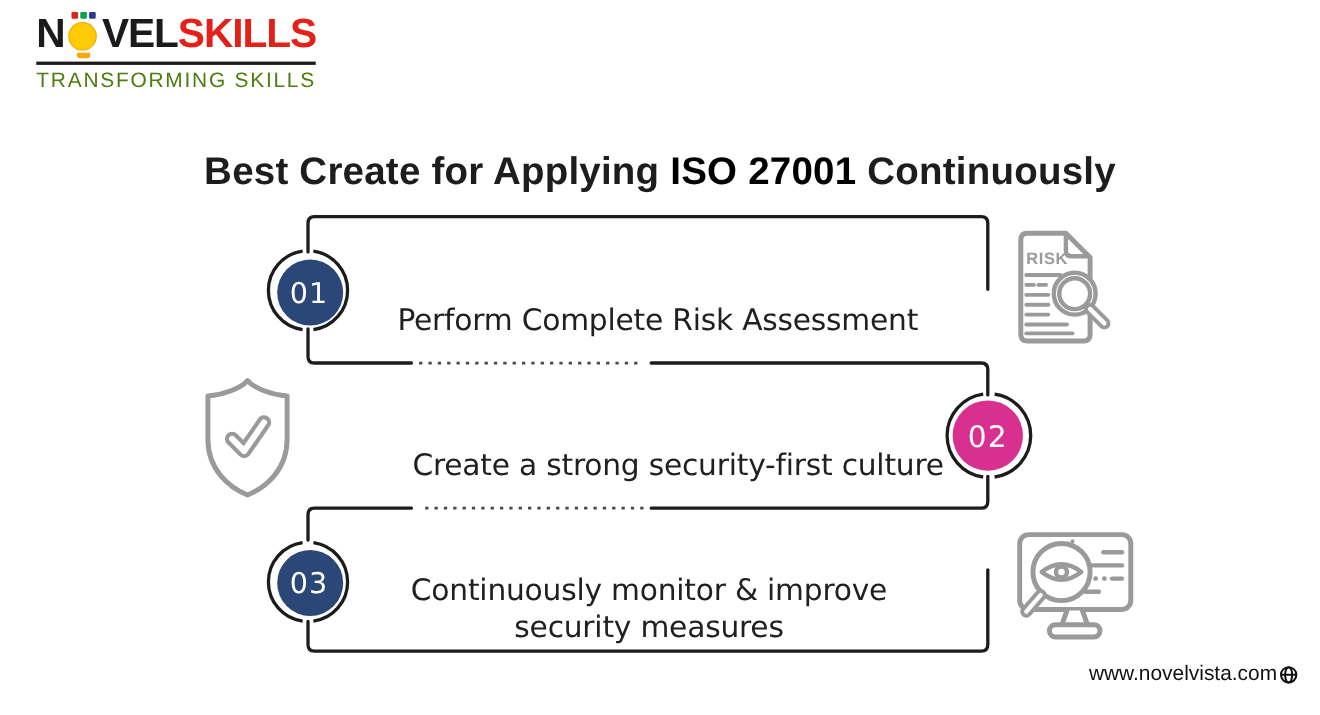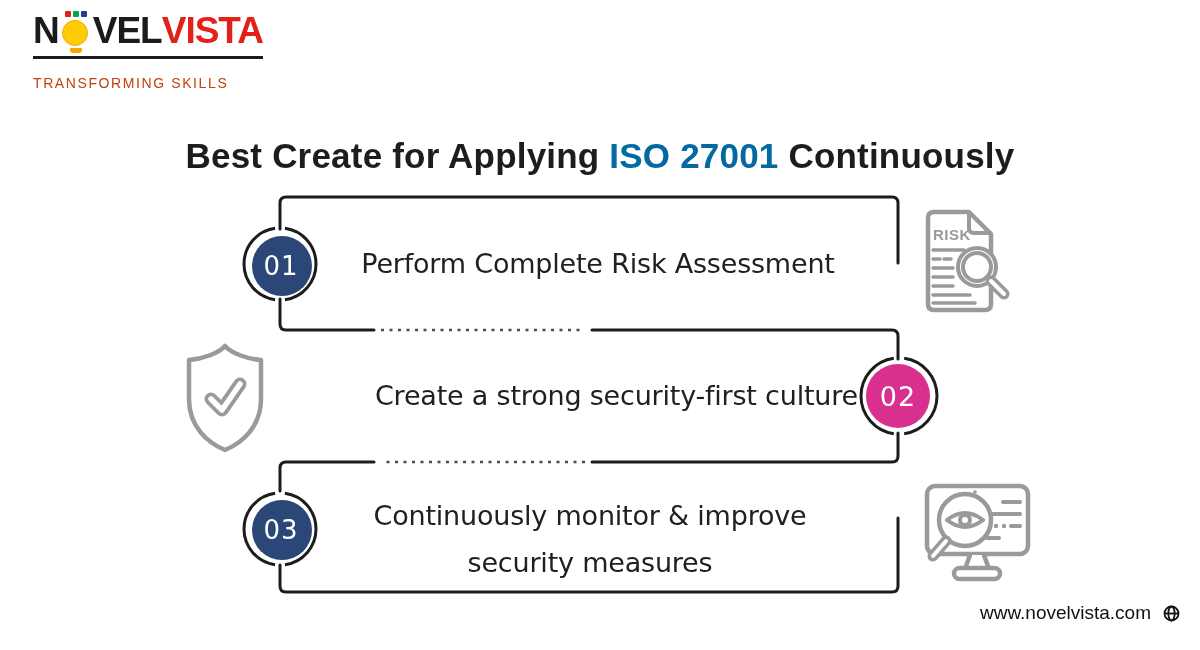--- a/index.html
+++ b/index.html
@@ -13,59 +13,59 @@
   .logo-vista{color:#E32119;}
   .bulb{position:relative;width:30px;height:30px;margin:0 2px;align-self:flex-end;}
   .bulb-crown{position:absolute;top:-8px;left:4px;display:flex;gap:2px;}
   .bulb-crown span{width:6px;height:6px;border-radius:1px;display:block;}
   .crown-red{background:#E32119;} .crown-green{background:#00A651;} .crown-blue{background:#2B3990;}
   .bulb-circle{position:absolute;top:1px;left:1px;width:26px;height:26px;border-radius:50%;
                background:#FFCB05;border:1px solid #F7A800;box-sizing:border-box;}
   .bulb-base{position:absolute;bottom:-4px;left:9px;width:12px;height:5px;background:#F7A800;
              border-radius:0 0 3px 3px;}
   .logo-underline{height:3px;background:#1b1b1b;margin-top:7px;}
-  .logo-tagline{font-size:14px;letter-spacing:1.6px;color:#c2410c;margin-top:16px;white-space:nowrap;}
+  .logo-tagline{font-size:19px;letter-spacing:1.6px;color:#4d7c0f;margin-top:4px;white-space:nowrap;}
 
   
   .title{position:absolute;top:113px;left:0;width:1200px;text-align:center;
          font-size:35px;font-weight:bold;color:#1d1d1d;letter-spacing:0.2px;}
-  .title .accent{color:#0369a1;}
+  .title .accent{color:#000000;}
 
   
   svg.diagram{position:absolute;left:0;top:0;}
   .step-label{position:absolute;text-align:center;color:#202020;
               font-family:"DejaVu Sans",sans-serif;font-weight:500;font-size:27px;
-              letter-spacing:-0.2px;line-height:34px;}
+              letter-spacing:-0.2px;line-height:34px;margin-top:28px;}
   #step-label-1{left:308px;top:247px;width:580px;}
   #step-label-2{left:278px;top:379px;width:580px;text-align:right;}
-  #step-label-3{left:300px;top:492px;width:580px;line-height:47px;white-space:pre-line;}
+  #step-label-3{left:300px;top:492px;width:580px;line-height:34px;white-space:pre-line;}
 
   
-  .footer{position:absolute;top:602px;right:20px;display:flex;align-items:center;gap:12px;
+  .footer{position:absolute;top:602px;right:20px;display:flex;align-items:center;gap:2px;
           font-size:19px;color:#111;text-align:right;}
 </style>
 </head>
 <body>
 
 <div class="canvas">
 
   <div class="logo">
     <div class="logo-row">
       <span>N</span>
       <span class="bulb">
         <span class="bulb-crown">
           <span class="crown-red"></span>
             <span class="crown-green"></span>
             <span class="crown-blue"></span>
         </span>
         <span class="bulb-circle"></span>
         <span class="bulb-base"></span>
       </span>
       <span>VEL</span>
-      <span class="logo-vista">VISTA</span>
+      <span class="logo-vista">SKILLS</span>
     </div>
     <div class="logo-underline"></div>
     <div class="logo-tagline">TRANSFORMING SKILLS</div>
   </div>
 
   <h1 class="title"><span>Best Create for Applying </span><span class="accent">ISO 27001</span><span> Continuously</span></h1>
 
   <svg class="diagram" width="1200" height="650" viewBox="0 0 1200 650">
 
     <g stroke="#1C1C1C" stroke-width="3" fill="none" stroke-linecap="round">

